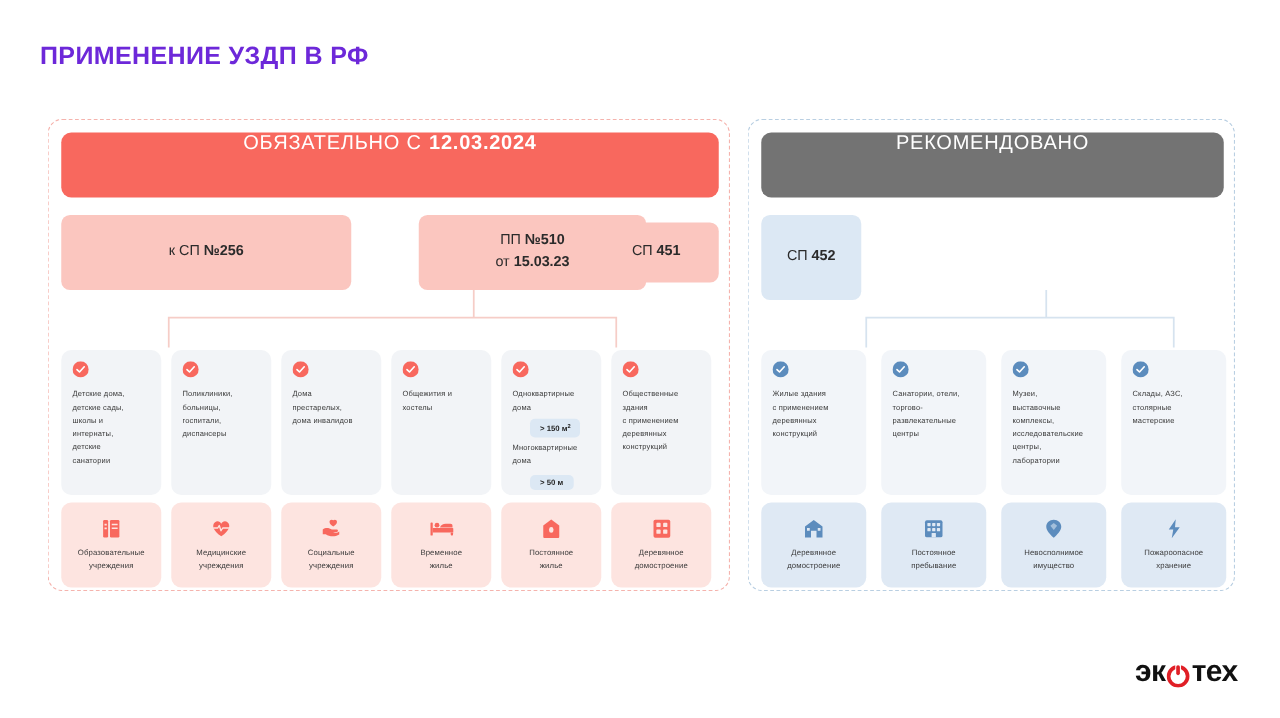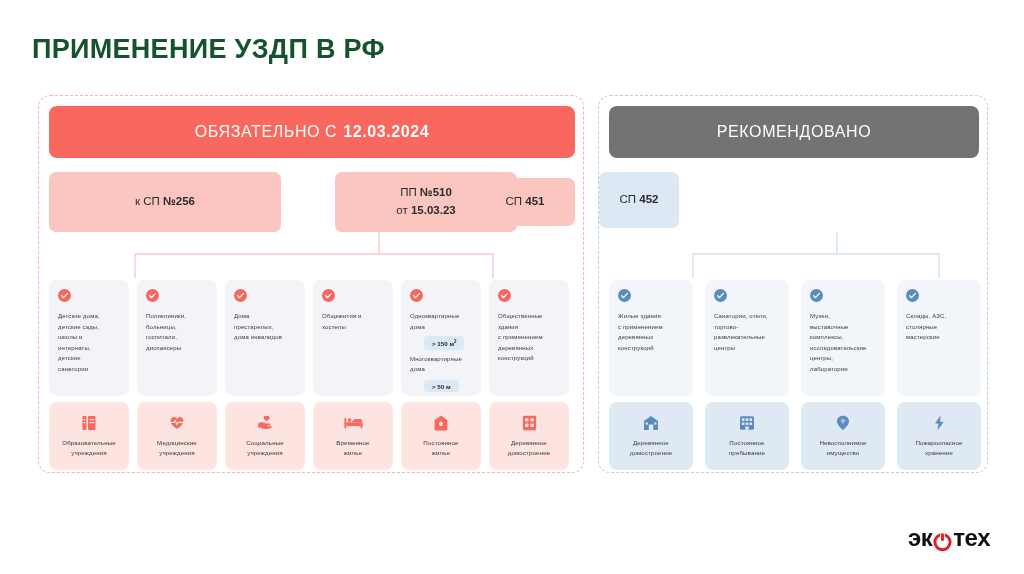--- a/index.html
+++ b/index.html
@@ -14,24 +14,24 @@
     font-family: "Liberation Sans", "DejaVu Sans", sans-serif;
     color: #2b2b2b;
     overflow: hidden;
   }
 
   
   .page-title {
     position: absolute;
     left: 32px;
     top: 34px;
-    font-size: 27px;
+    font-size: 20px;
     font-weight: 700;
     letter-spacing: 0.3px;
-    color: #14532d;
+    color: #6d28d9;
     white-space: nowrap;
   }
 
   
   .panel {
     position: absolute;
     border-radius: 12px;
     box-sizing: border-box;
   }
   .panel-left {
@@ -50,21 +50,21 @@
   }
 
   
   .panel-header {
     position: absolute;
     left: 10px;
     top: 10px;
     height: 52px;
     border-radius: 8px;
     display: flex;
-    align-items: center;
+    align-items: flex-start;
     justify-content: center;
     color: #ffffff;
     font-size: 16px;
     letter-spacing: 0.6px;
     white-space: nowrap;
   }
   .panel-left .panel-header {
     width: 526px;
     background: #f8685e;
   }
@@ -89,21 +89,21 @@
     padding: 4px 6px;
   }
   .chip-red { background: #fbc6bf; color: #2b2b2b; }
   .chip-blue { background: #dce8f4; color: #2b2b2b; }
   .chip b { font-weight: 700; }
 
   #chip-izm  { left:  10px; top: 76px; width: 232px; height: 60px; }
   #chip-pp   { left: 248px; top: 76px; width: 182px; height: 60px; margin-left: 48px; }
   #chip-sp451{ left: 436px; top: 82px; width: 100px; height: 48px; }
 
-  #chip-sp452{ left:  0; top: 76px; width: 80px;  height: 56px; }
+  #chip-sp452{ left:  10px; top: 76px; width: 80px;  height: 68px; }
   #chip-gost { left:  96px; top: 76px; width: 284px; height: 60px; }
 
   
   .tree { position: absolute; pointer-events: none; }
   .tree-left  { left: 10px; top: 136px; width: 526px; height: 48px; }
   .tree-right { left: 10px; top: 136px; width: 370px; height: 48px; }
 
   
   .card {
     position: absolute;

